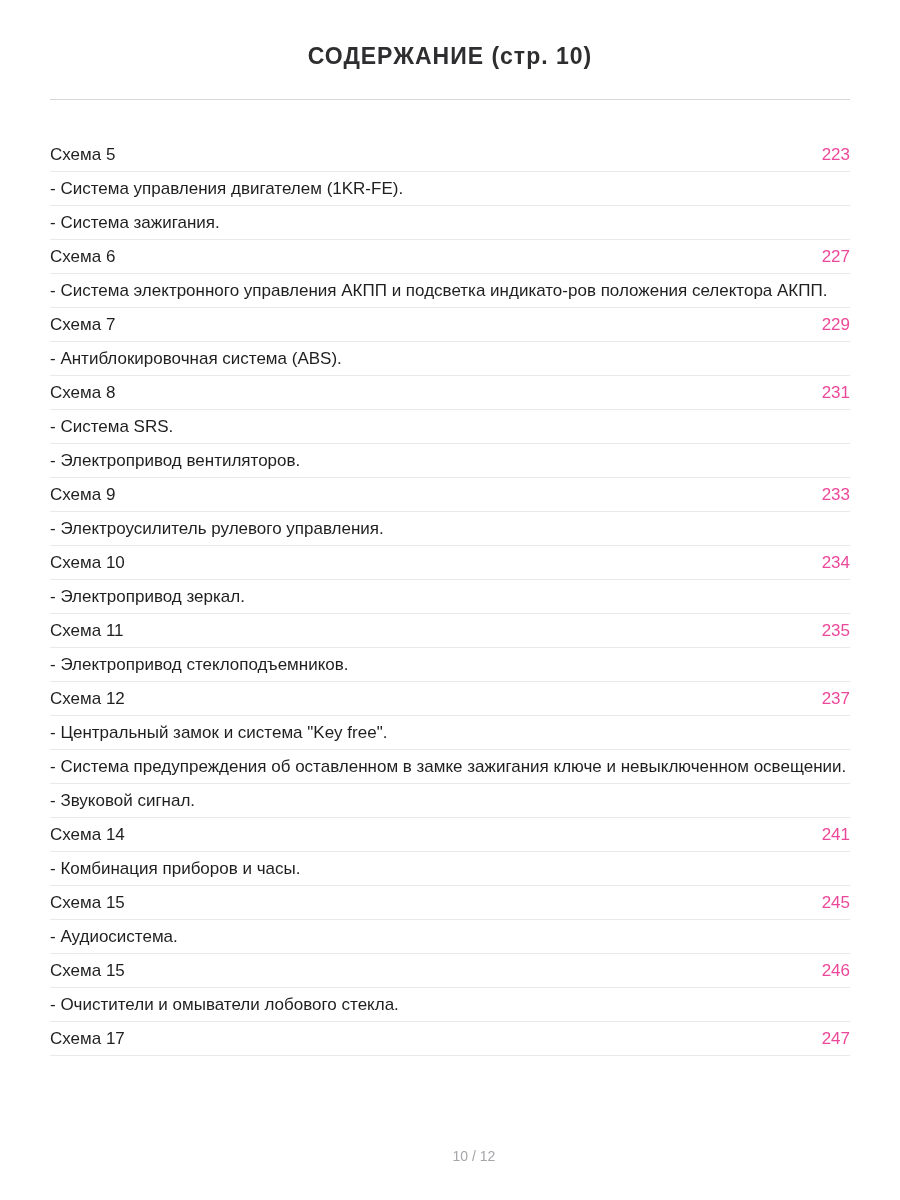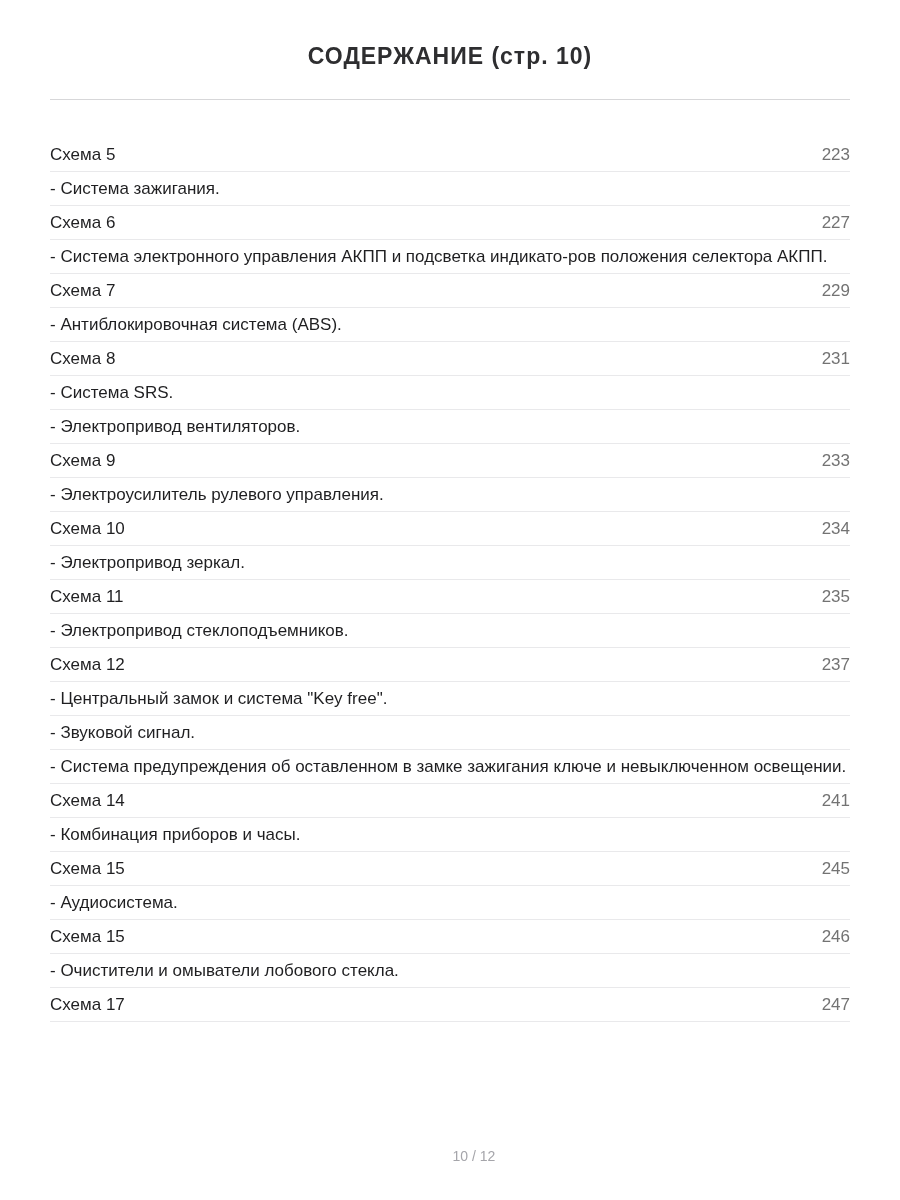--- a/index.html
+++ b/index.html
@@ -29,21 +29,21 @@
     display: flex;
     justify-content: space-between;
     align-items: baseline;
     padding: 5px 0;
     border-bottom: 1px solid #e9e9eb;
     font-size: 17px;
     line-height: 23px;
   }
   .row .label { color: #1f1f21; }
   .row .pagenum {
-    color: #737373;
+    color: #ec4899;
     margin-left: 16px;
     white-space: nowrap;
     flex: 0 0 auto;
   }
   .footer {
     position: absolute;
     left: 0; bottom: 36px;
     width: 100%;
     text-align: center;
     font-size: 14px;
@@ -54,20 +54,23 @@
 </head>
 <body>
 
 <div class="page">
   <h1 class="title">СОДЕРЖАНИЕ (стр. 10)</h1>
   <hr class="title-rule">
   <div class="toc" id="toc-list">
       <div class="row scheme">
         <span class="label">Схема 5</span>
         <span class="pagenum">223</span>
+      </div>
+      <div class="row sub">
+        <span class="label">- Система управления двигателем (1KR-FE).</span>
       </div>
       <div class="row sub">
         <span class="label">- Система зажигания.</span>
       </div>
       <div class="row scheme">
         <span class="label">Схема 6</span>
         <span class="pagenum">227</span>
       </div>
       <div class="row sub">
         <span class="label">- Система электронного управления АКПП и подсветка индикато-ров положения селектора АКПП.</span>
@@ -111,24 +114,24 @@
         <span class="label">- Электропривод стеклоподъемников.</span>
       </div>
       <div class="row scheme">
         <span class="label">Схема 12</span>
         <span class="pagenum">237</span>
       </div>
       <div class="row sub">
         <span class="label">- Центральный замок и система "Key free".</span>
       </div>
       <div class="row sub">
-        <span class="label">- Звуковой сигнал.</span>
+        <span class="label">- Система предупреждения об оставленном в замке зажигания ключе и невыключенном освещении.</span>
       </div>
       <div class="row sub">
-        <span class="label">- Система предупреждения об оставленном в замке зажигания ключе и невыключенном освещении.</span>
+        <span class="label">- Звуковой сигнал.</span>
       </div>
       <div class="row scheme">
         <span class="label">Схема 14</span>
         <span class="pagenum">241</span>
       </div>
       <div class="row sub">
         <span class="label">- Комбинация приборов и часы.</span>
       </div>
       <div class="row scheme">
         <span class="label">Схема 15</span>

